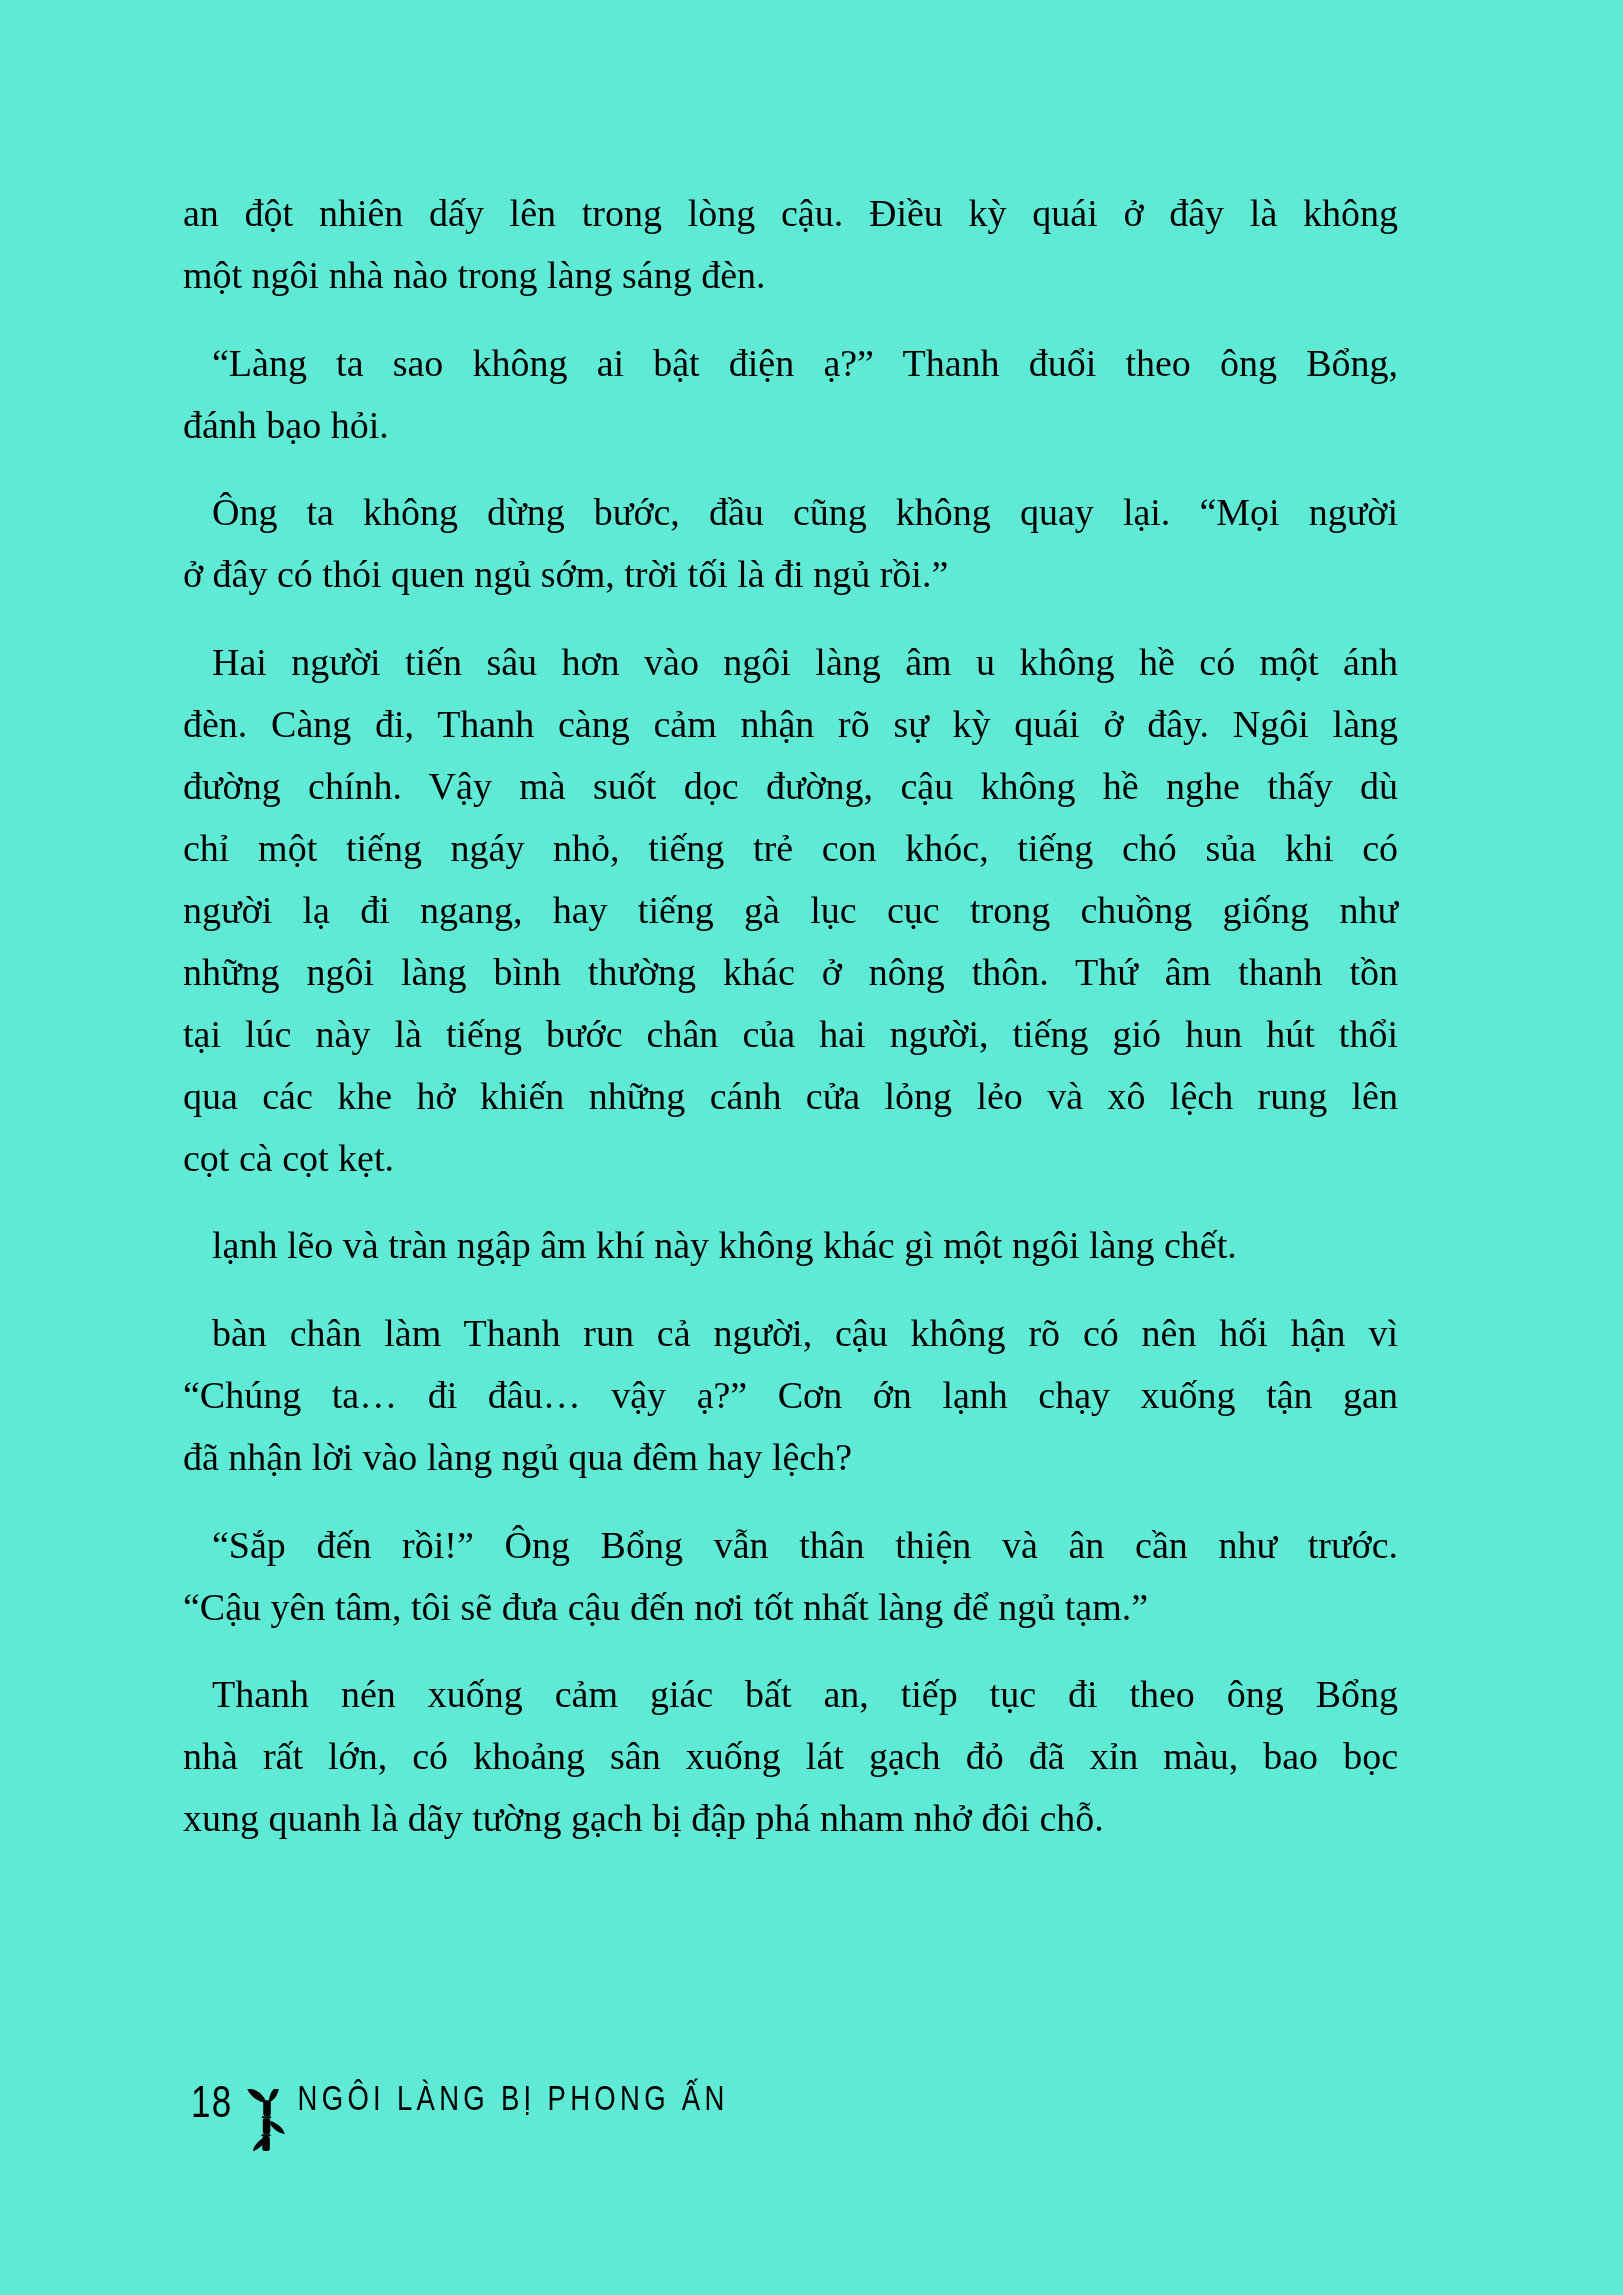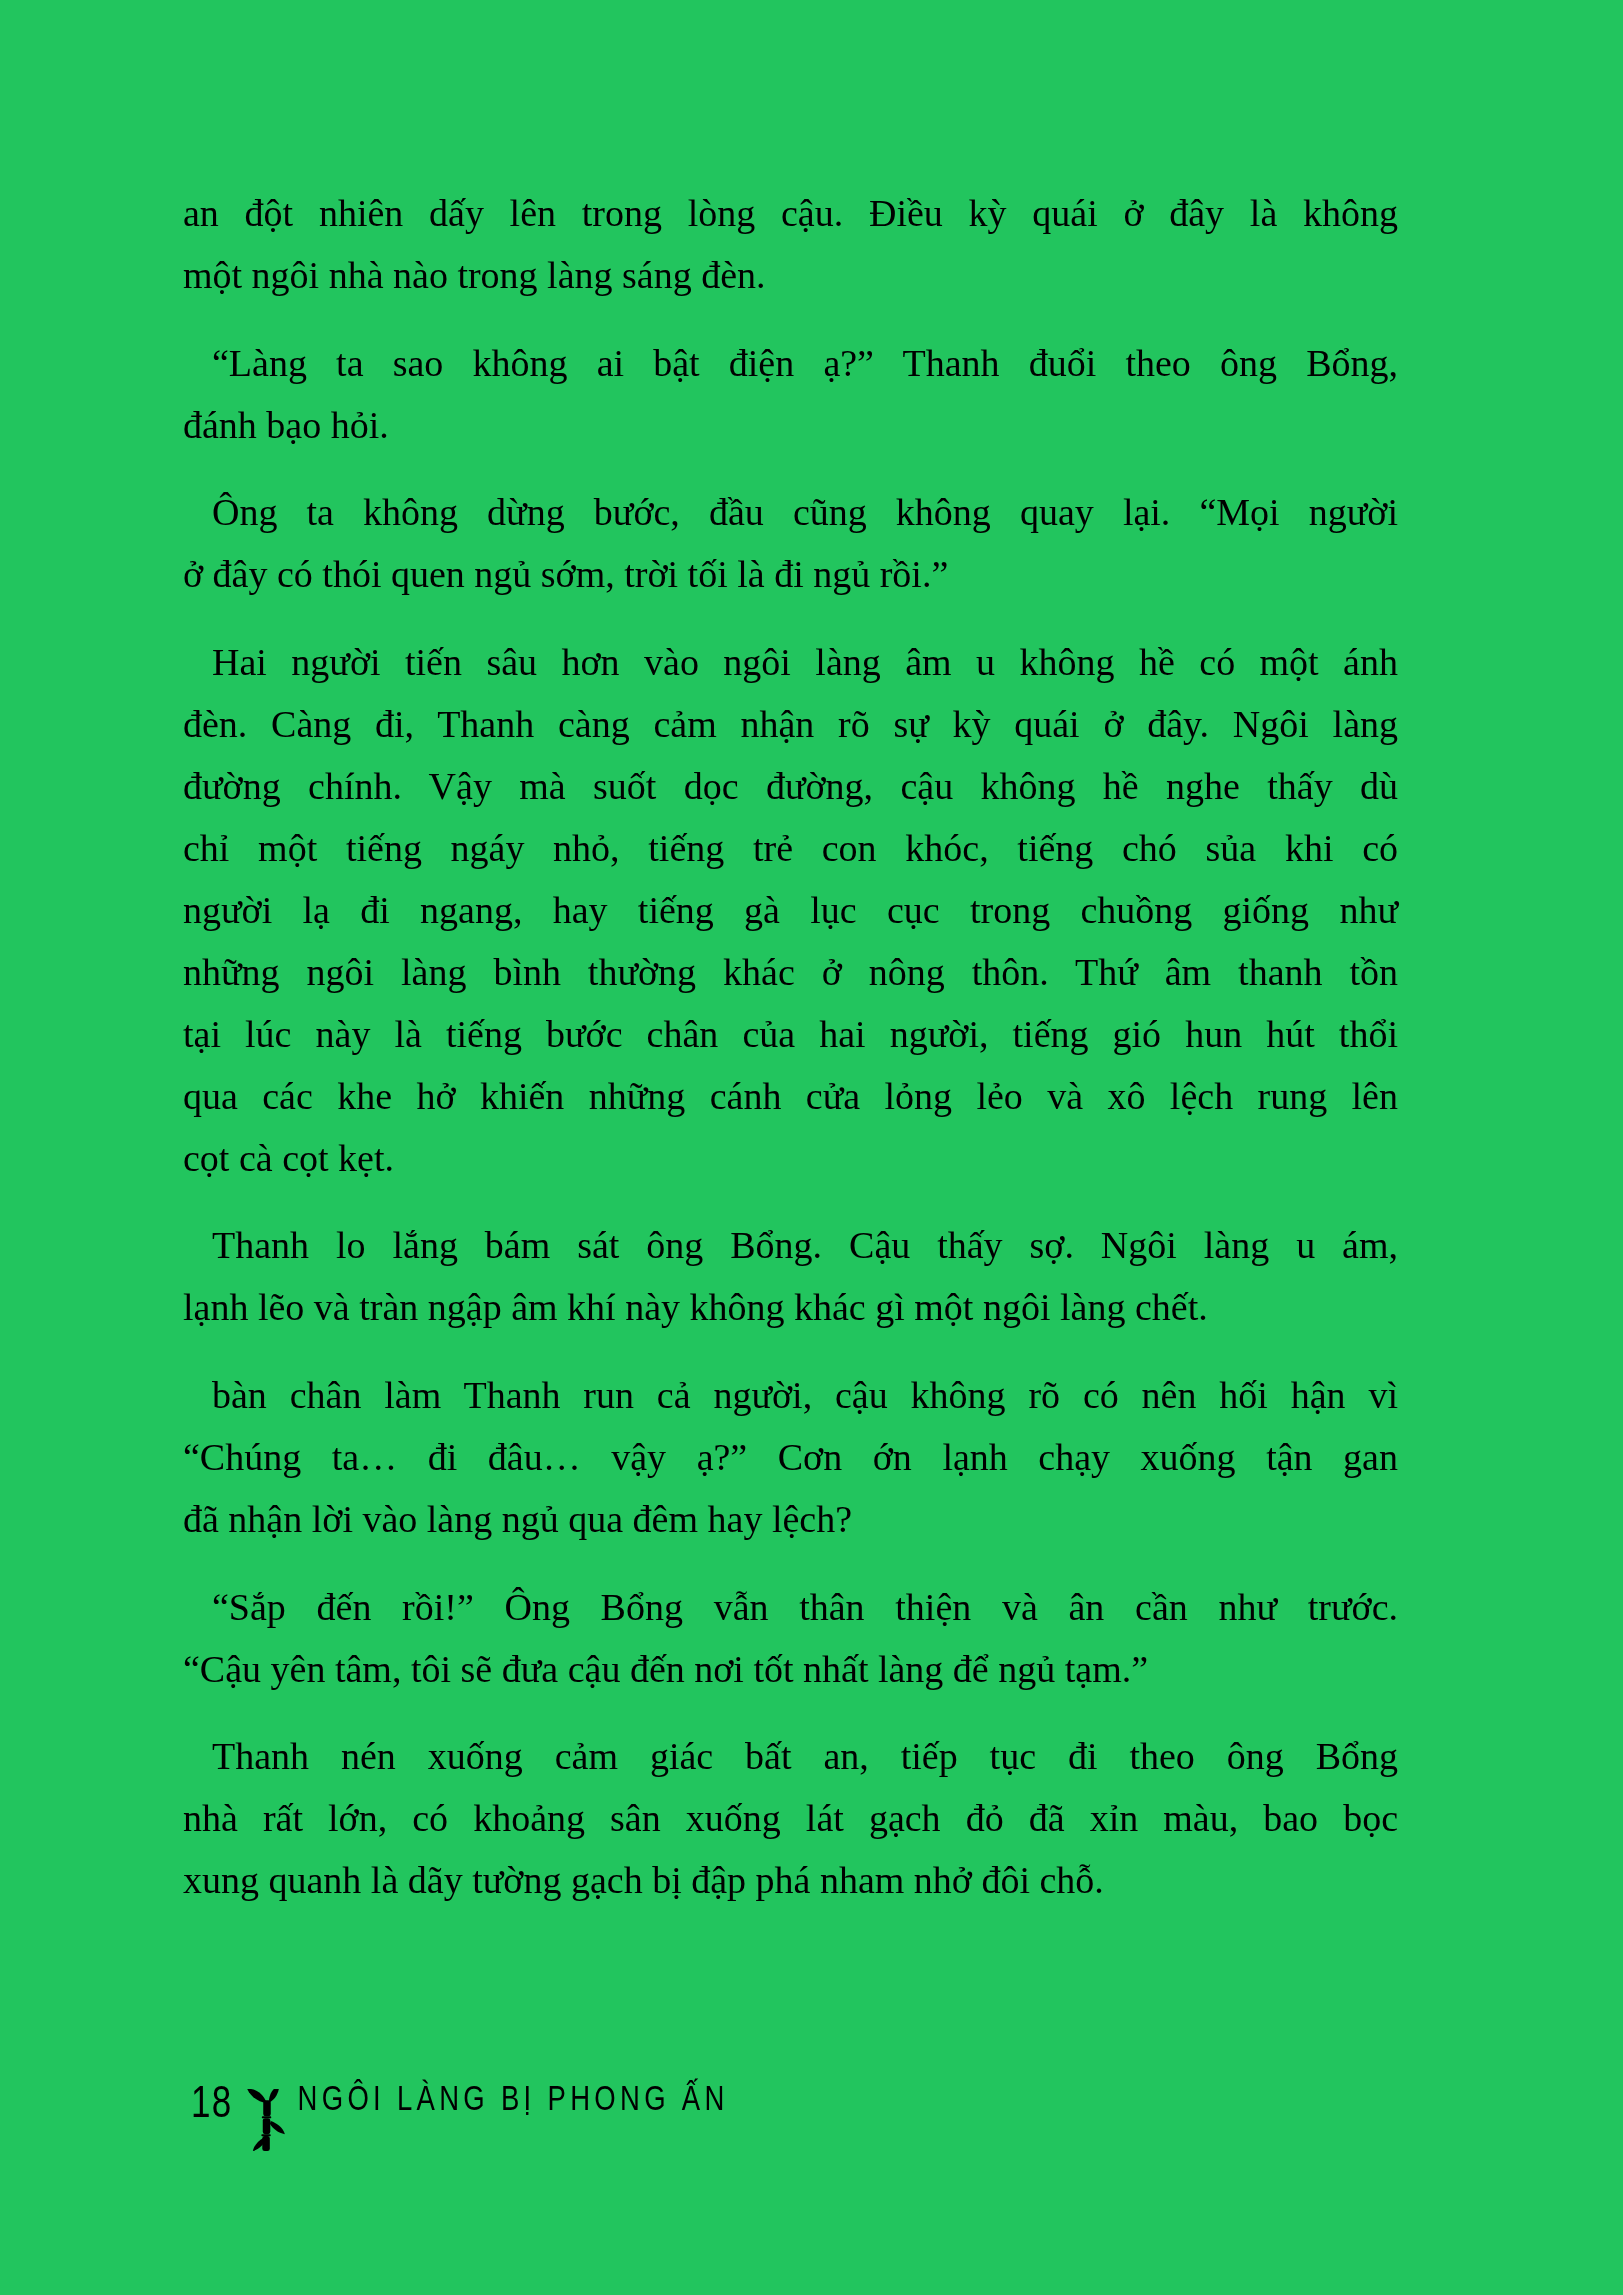--- a/index.html
+++ b/index.html
@@ -11,21 +11,21 @@
     width: 1623px;
     height: 2295px;
     position: relative;
     font-family: "Liberation Serif", "DejaVu Serif", serif;
     color: #000000;
     overflow: hidden;
   }
   .page {
     position: absolute;
     inset: 0;
-    background: #22c55e;
+    background: #5eead4;
   }
   .text-block {
     position: absolute;
     left: 183px;
     top: 182px;
     width: 1215px;
   }
   .para { margin: 0; }
   .para + .para { margin-top: 25.6px; }
   .line {
@@ -101,21 +101,20 @@
         <div class="line">đèn. Càng đi, Thanh càng cảm nhận rõ sự kỳ quái ở đây. Ngôi làng</div>
         <div class="line">đường chính. Vậy mà suốt dọc đường, cậu không hề nghe thấy dù</div>
         <div class="line">chỉ một tiếng ngáy nhỏ, tiếng trẻ con khóc, tiếng chó sủa khi có</div>
         <div class="line">người lạ đi ngang, hay tiếng gà lục cục trong chuồng giống như</div>
         <div class="line">những ngôi làng bình thường khác ở nông thôn. Thứ âm thanh tồn</div>
         <div class="line">tại lúc này là tiếng bước chân của hai người, tiếng gió hun hút thổi</div>
         <div class="line">qua các khe hở khiến những cánh cửa lỏng lẻo và xô lệch rung lên</div>
         <div class="line last">cọt cà cọt kẹt.</div>
       </div>
       <div class="para indent">
-        <div class="line">Thanh lo lắng bám sát ông Bổng. Cậu thấy sợ. Ngôi làng u ám,</div>
         <div class="line last">lạnh lẽo và tràn ngập âm khí này không khác gì một ngôi làng chết.</div>
       </div>
       <div class="para indent">
         <div class="line">bàn chân làm Thanh run cả người, cậu không rõ có nên hối hận vì</div>
         <div class="line">“Chúng ta… đi đâu… vậy ạ?” Cơn ớn lạnh chạy xuống tận gan</div>
         <div class="line last">đã nhận lời vào làng ngủ qua đêm hay lệch?</div>
       </div>
       <div class="para indent">
         <div class="line">“Sắp đến rồi!” Ông Bổng vẫn thân thiện và ân cần như trước.</div>
         <div class="line last">“Cậu yên tâm, tôi sẽ đưa cậu đến nơi tốt nhất làng để ngủ tạm.”</div>

